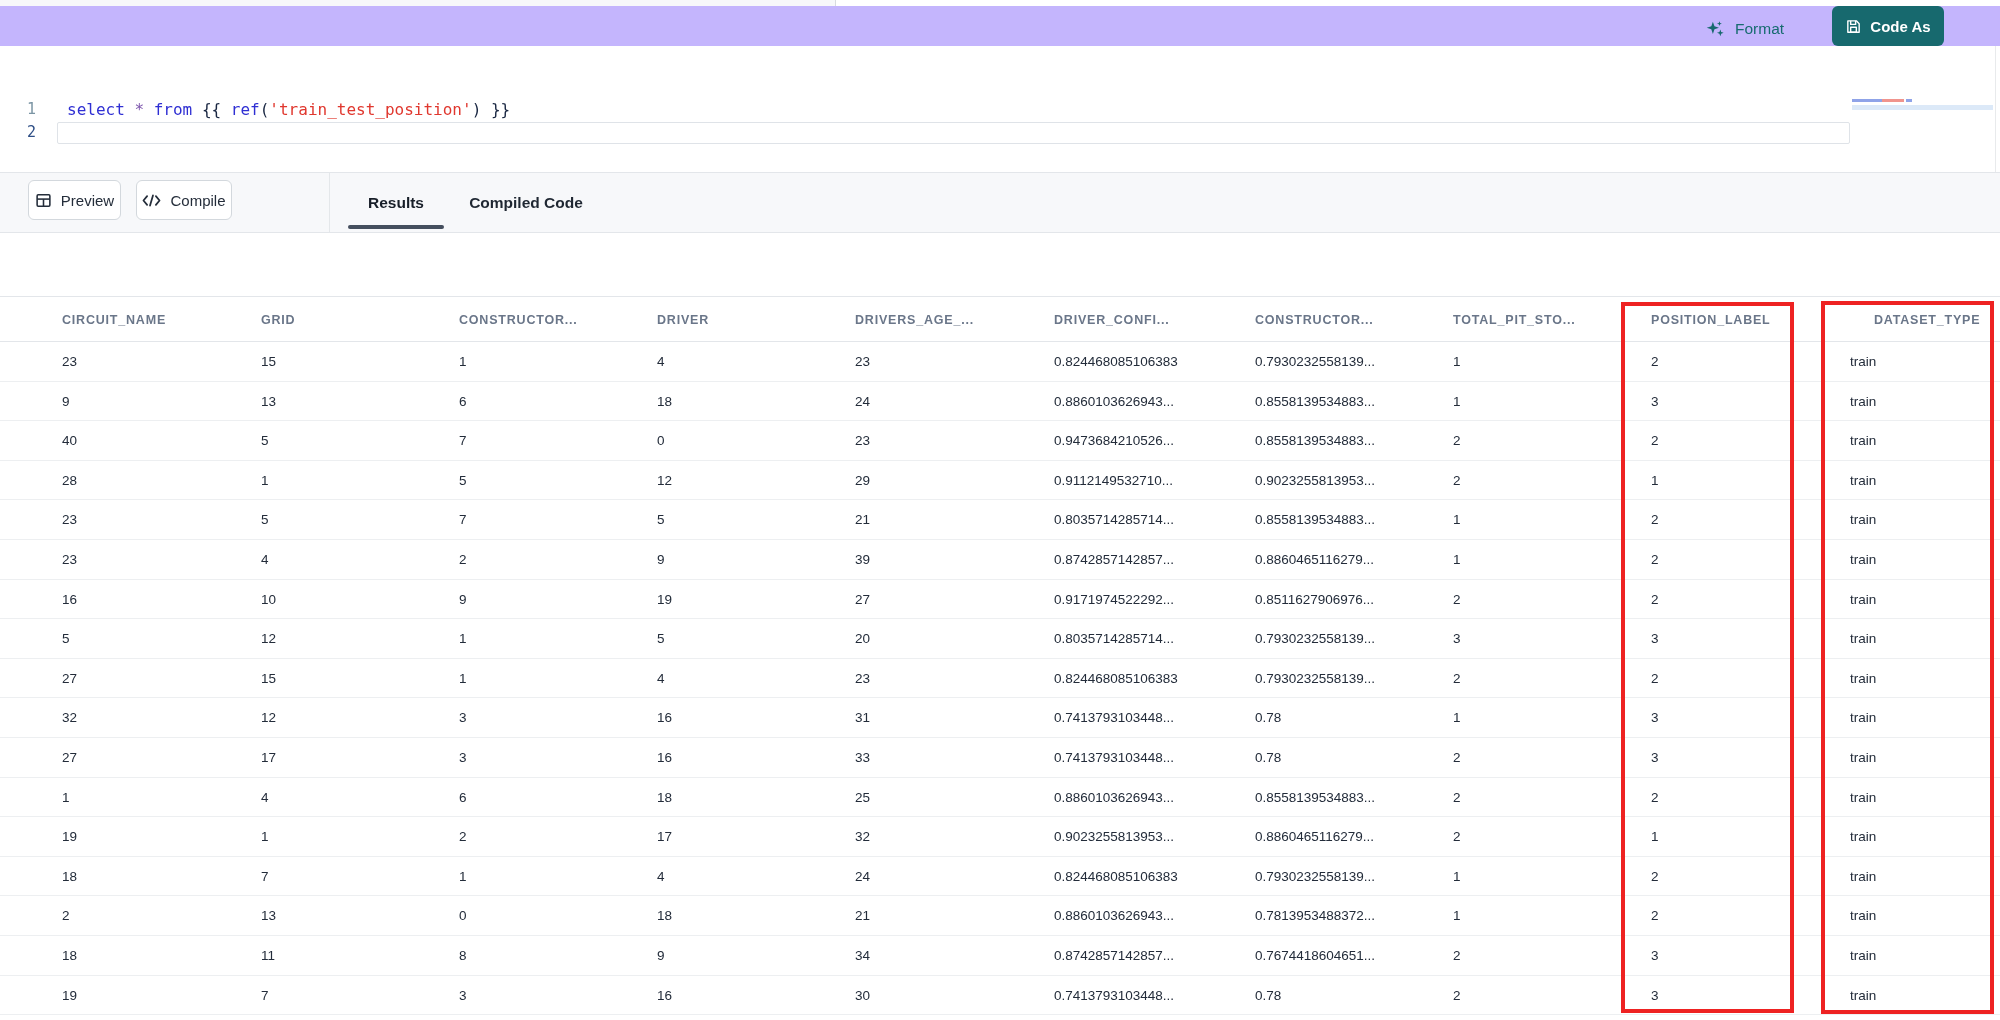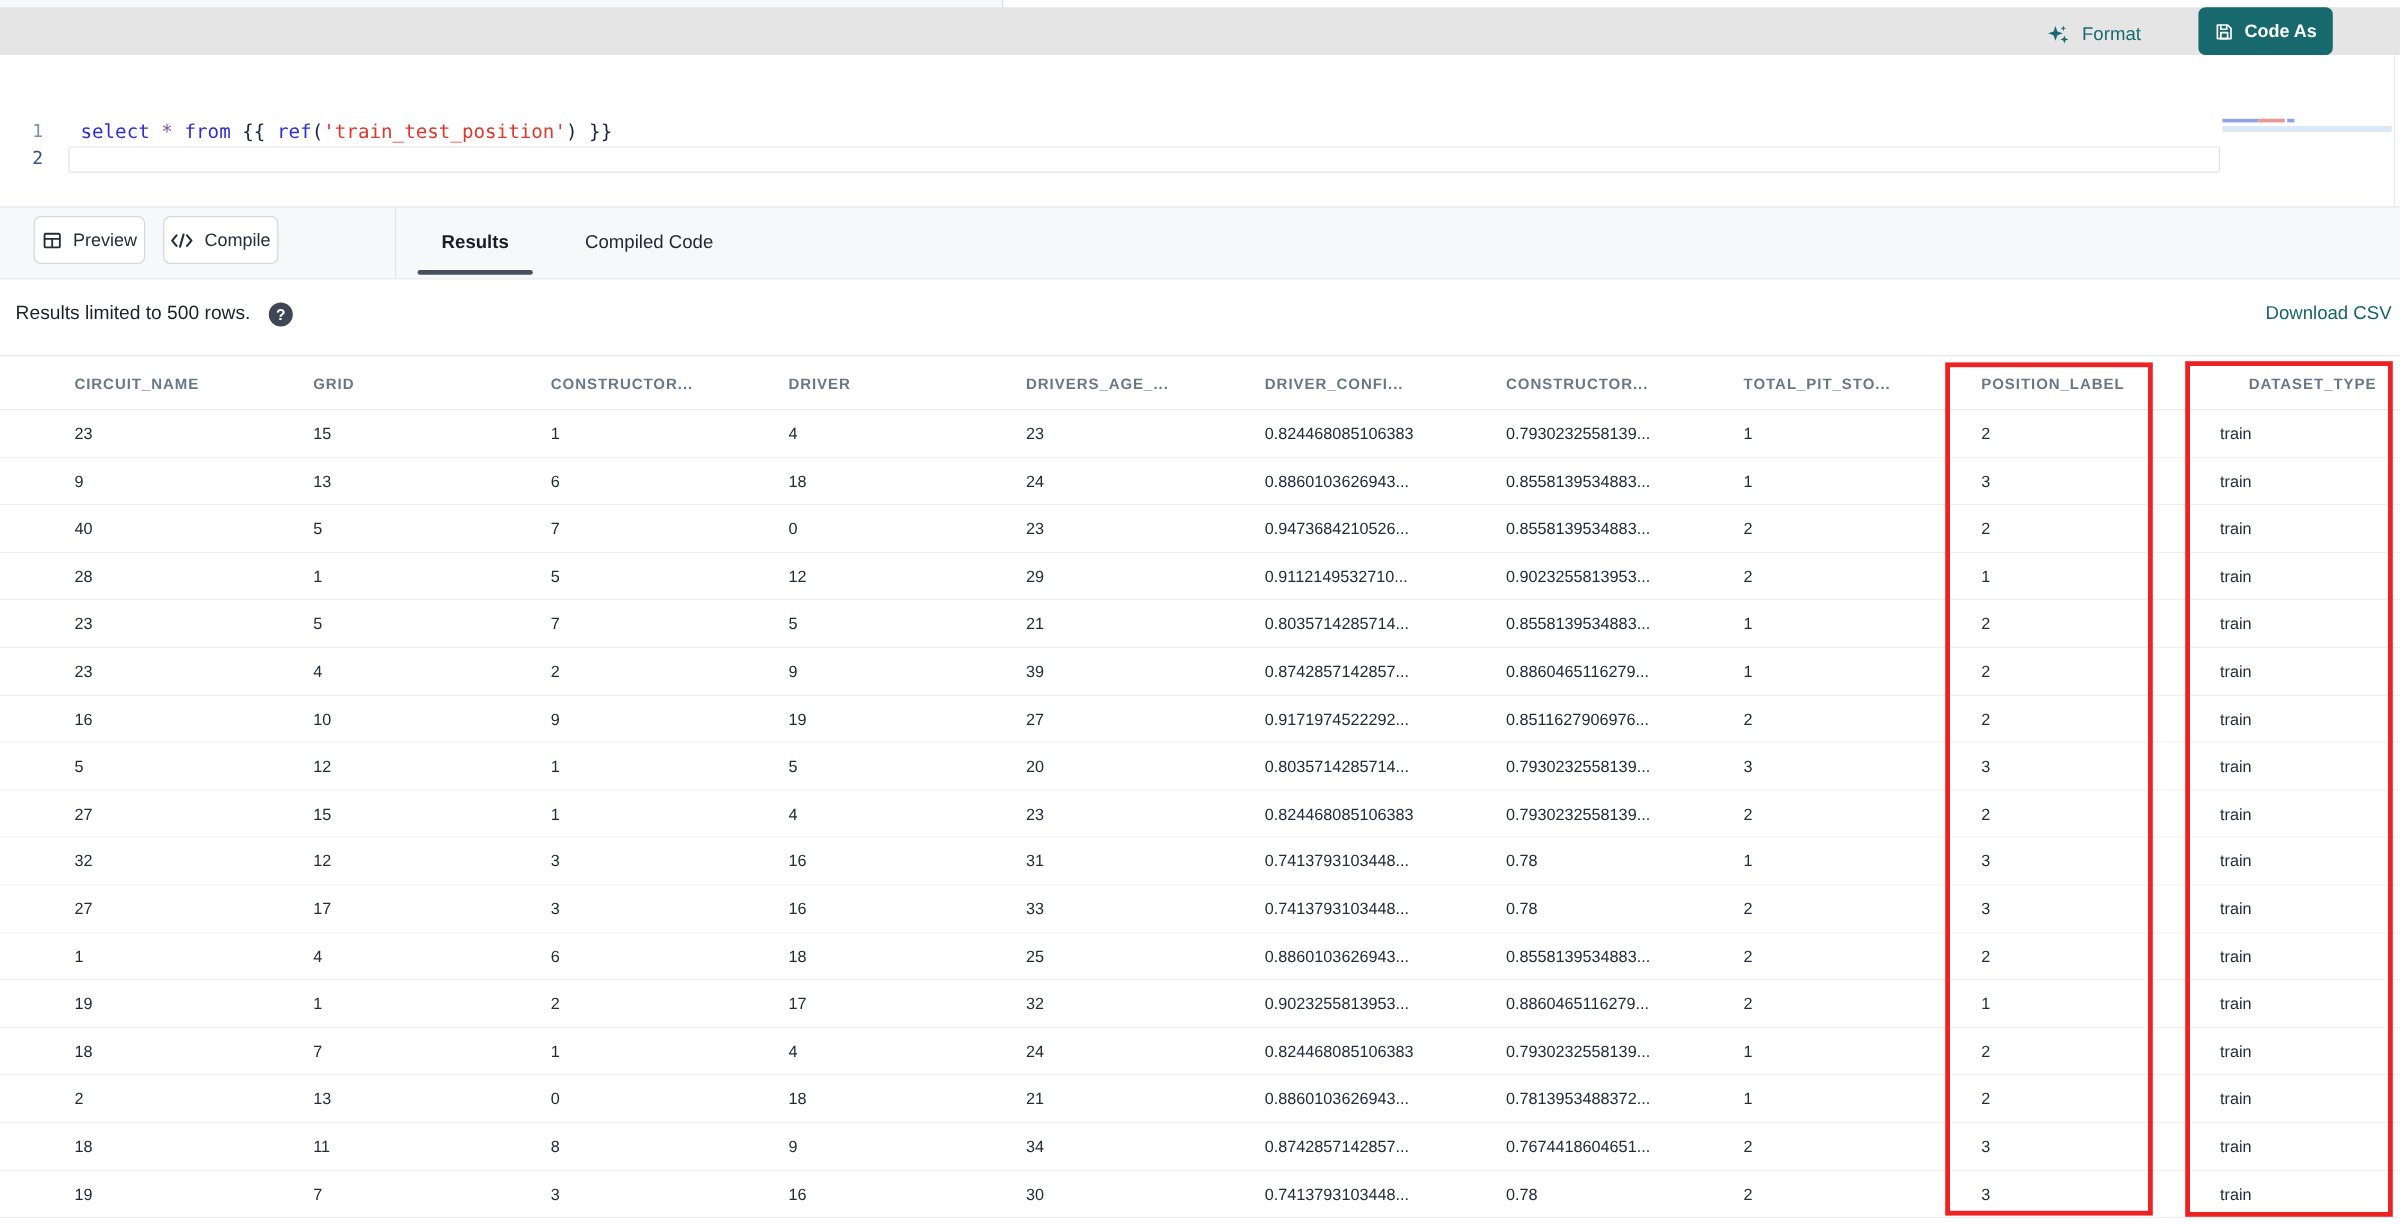--- a/index.html
+++ b/index.html
@@ -6,21 +6,21 @@
   html,body { background:#fff; }
   .screen {
     position:relative; width:2000px; height:1020px; overflow:hidden;
     background:#ffffff; font-family:"Liberation Sans", sans-serif; color:#232c3a;
   }
   
   .tabstrip { position:absolute; left:0; top:0; width:2000px; height:6px; background:#f7f8fa; }
   .tabstrip .active-tab { position:absolute; left:836px; top:0; width:1164px; height:6px; background:#ffffff; }
   .tabstrip .tab-divider { position:absolute; left:835px; top:0; width:1px; height:6px; background:#d8dbdf; }
   
-  .editor-header { position:absolute; left:0; top:6px; width:2000px; height:40px; background:#e5e5e5; }
+  .editor-header { position:absolute; left:0; top:6px; width:2000px; height:40px; background:#c4b5fd; }
   .format-btn { position:absolute; left:1705px; top:8px; height:30px; display:flex; align-items:center; gap:9px;
     color:#176b70; font-size:15.5px; font-weight:500; cursor:pointer; }
   .saveas-btn { position:absolute; left:1832px; top:0px; width:112px; height:40px; background:#17696e;
     border:none; border-radius:6px; color:#fff; font-size:15px; font-weight:600;
     display:flex; align-items:center; justify-content:center; gap:8px; font-family:"Liberation Sans",sans-serif; cursor:pointer; }
   
   .editor { position:absolute; left:0; top:46px; width:2000px; height:126px; background:#fff; }
   .gutter-num { position:absolute; width:36px; text-align:right; font-family:"DejaVu Sans Mono", monospace; font-size:15px; }
   .gutter-1 { left:0; top:54px; color:#7b95a4; }
   .gutter-2 { left:0; top:77px; color:#2f4f86; }
@@ -46,21 +46,21 @@
     border-top:1px solid #e3e6ea; border-bottom:1px solid #e3e6ea; }
   .tool-btn { position:absolute; top:7px; height:40px; background:#fff; border:1px solid #d3d8dd; border-radius:6px;
     display:flex; align-items:center; justify-content:center; gap:9px; font-size:15px; font-weight:500; color:#242d3a;
     font-family:"Liberation Sans",sans-serif; cursor:pointer; }
   .preview-btn { left:28px; width:93px; }
   .compile-btn { left:136px; width:96px; }
   .toolbar-divider { position:absolute; left:329px; top:0; width:1px; height:59px; background:#e4e7ea; }
   .tab { position:absolute; top:0; height:59px; display:flex; align-items:center; justify-content:center;
     font-size:15.5px; color:#1f2732; cursor:pointer; }
   .tab-results { left:348px; width:96px; font-weight:600; color:#171e28; }
-  .tab-compiled { left:482px; width:118px; }
+  .tab-compiled { left:467px; width:118px;font-weight:bold; }
   .tab-underline { position:absolute; left:348px; top:52px; width:96px; height:3.5px; background:#454f5e; border-radius:2px; }
   
   .results-info { position:absolute; left:0; top:233px; width:2000px; height:63px; background:#fff; }
   .info-text { position:absolute; left:13px; top:20px; font-size:16px; color:#1b222e; }
   .help-icon { position:absolute; left:224px; top:19px; width:20px; height:20px; border-radius:50%;
     background:#3e4656; color:#fff; font-size:13px; font-weight:700; display:flex; align-items:center; justify-content:center; cursor:pointer; }
   .download-csv { position:absolute; right:7px; top:20px; font-size:15.5px; color:#16646b; cursor:pointer; }
   
   .datatable { position:absolute; left:0; top:296px; width:2000px; height:724px; background:#fff; }
   .thead { position:absolute; left:0; top:0; width:2000px; height:46px;
@@ -145,25 +145,20 @@
         </svg>
       </span>
       <span>Compile</span>
     </button>
     <div class="toolbar-divider"></div>
     <div class="tab tab-results">Results</div>
     <div class="tab tab-compiled">Compiled Code</div>
     <div class="tab-underline"></div>
   </div>
 
-  <div class="results-info">
-    <span class="info-text">Results limited to 500 rows.</span>
-    <span class="help-icon">?</span>
-    <span class="download-csv">Download CSV</span>
-  </div>
 
   <div class="datatable">
     <div class="thead">
         <div class="th" style="left: 62px;">CIRCUIT_NAME</div>
         <div class="th" style="left: 261px;">GRID</div>
         <div class="th" style="left: 459px;">CONSTRUCTOR...</div>
         <div class="th" style="left: 657px;">DRIVER</div>
         <div class="th" style="left: 855px;">DRIVERS_AGE_...</div>
         <div class="th" style="left: 1054px;">DRIVER_CONFI...</div>
         <div class="th" style="left: 1255px;">CONSTRUCTOR...</div>

